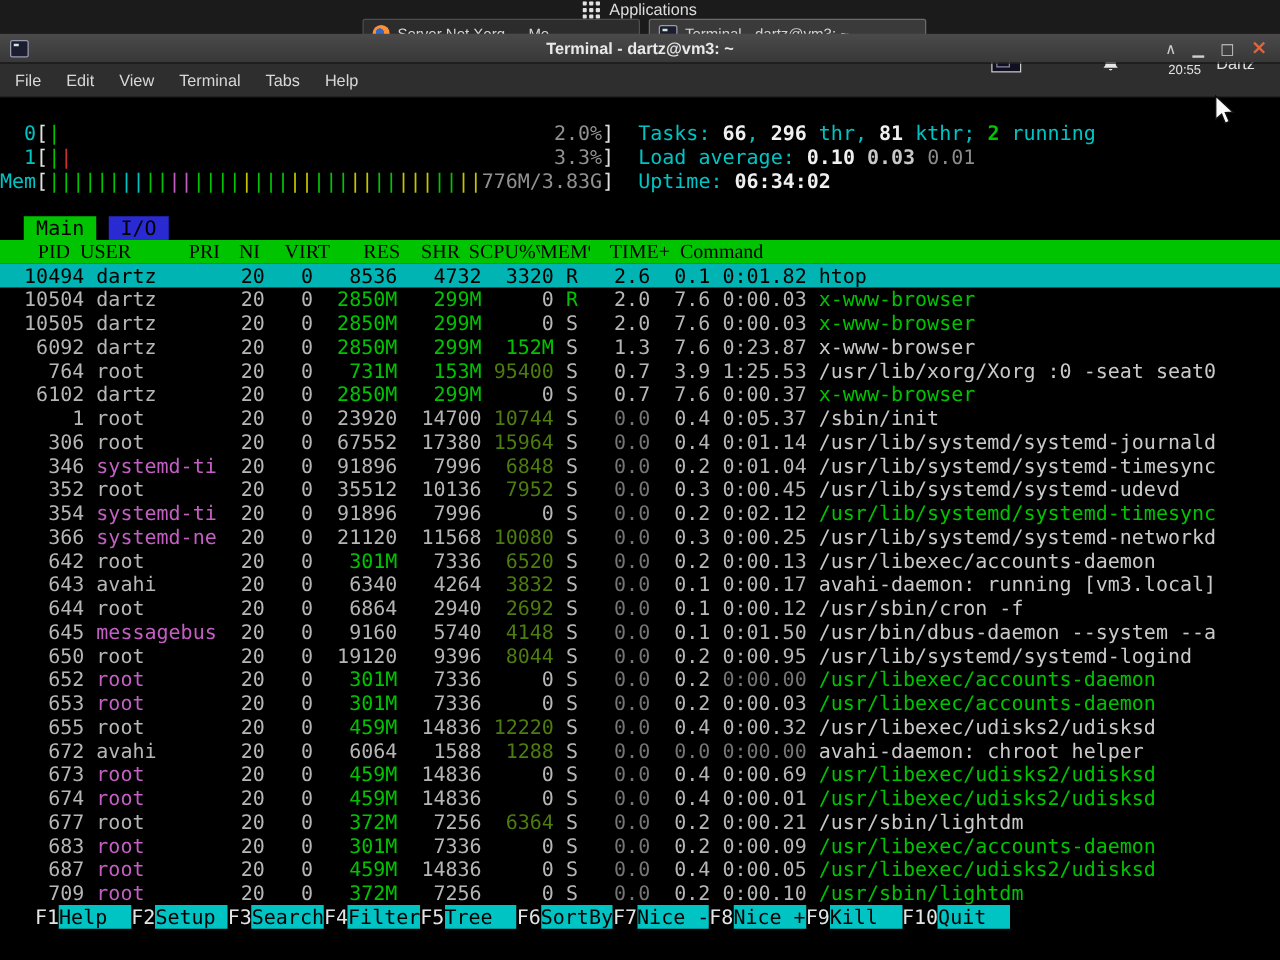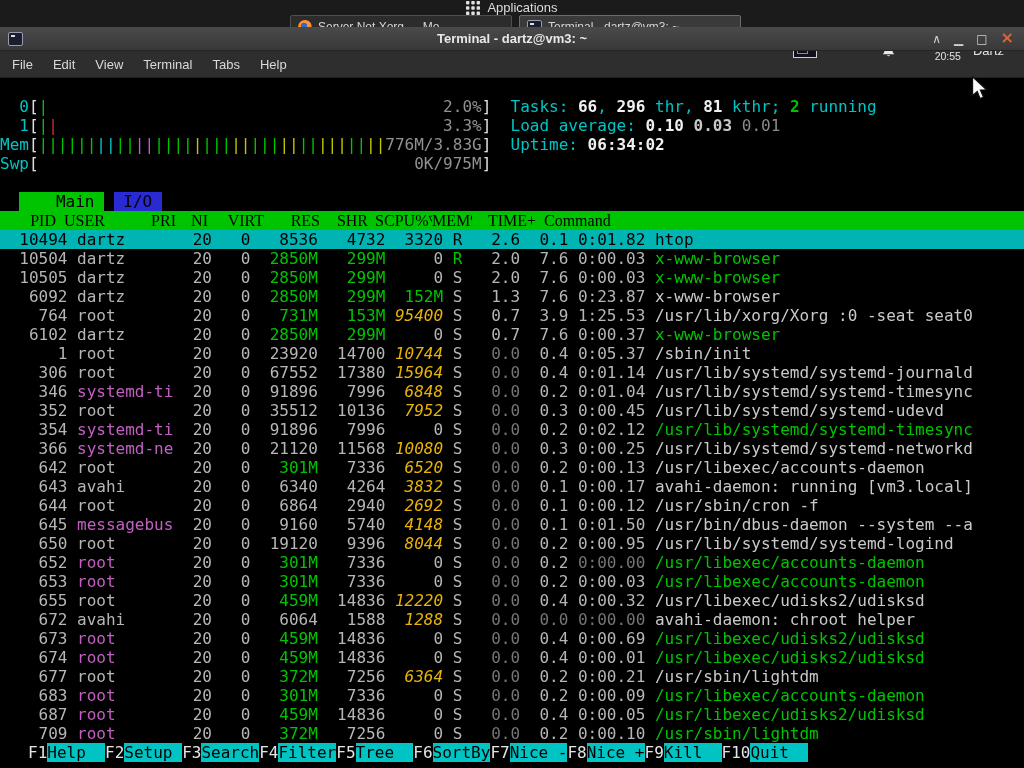--- a/index.html
+++ b/index.html
@@ -41,21 +41,21 @@
   .mbrack{color:#e0e0e0;}
   .mbar{display:inline-block;width:46ch;position:relative;vertical-align:top;}
   .mtext{position:absolute;right:0;top:0;color:#919191;}
   .mgap{display:inline-block;width:2ch;}
   .st-cy{color:#00c4c4;}
   .st-wb{color:#f0f0f0;font-weight:bold;}
   .st-w{color:#c8c8c8;font-weight:bold;}
   .st-dim{color:#8a8a8a;}
   .st-gb{color:#00c400;font-weight:bold;}
   .ind2{display:inline-block;width:2ch;}
-  .tab-active{background:#00c400;color:#000;padding-left:27px;}
+  .tab-active{background:#00c400;color:#000;}
   .tab-alt{background:#2a2ad2;color:#000;}
 
   .prow{display:flex;height:19px;white-space:pre;}
   .prow>span{flex:0 0 auto;display:block;overflow:hidden;}
   .gap1{width:1ch;}
   .c-pid{width:7ch;text-align:right;}
   .c-user{width:10ch;text-align:left;}
   .c-pri{width:4ch;text-align:right;}
   .c-ni{width:4ch;text-align:right;}
   .c-virt{width:7ch;text-align:right;}
@@ -64,21 +64,21 @@
   .c-s{width:2ch;text-align:right;}
   .c-cpu{width:6ch;text-align:right;}
   .c-mem{width:5ch;text-align:right;}
   .c-time{width:8ch;text-align:right;}
   .c-cmd{flex:1 1 auto !important;text-align:left;}
   .hdr{background:#00c400;color:#000;font-family:Liberation Serif, serif;}
   .sel{background:#00b4b4;}
   .sel span{color:#000 !important;}
   .grn{color:#00c400;}
   .mag{color:#c35fc3;}
-  .cynv{color:#eab308;font-style:italic;}
+  .cynv{color:#4d7c0f;}
   .dim{color:#757575;}
   .cmdc{color:#c9c9c9;}
 
   .fnbar{display:flex;height:19px;white-space:pre;margin-left:28px;}
   .fnitem{display:flex;}
   .fkey{color:#e4e4e4;}
   .flabel{display:block;width:6ch;background:#00c4c4;color:#000;overflow:hidden;}
 
   .cursor{position:absolute;left:970px;top:76px;z-index:50;}
 </style>
@@ -150,21 +150,20 @@
 
   <div class="term">
     <div class="line"></div>
 
     <div class="mline"><span class="mlabel">0</span><span class="mbrack">[</span><span class="mbar" id="bar-cpu0"><span style="color: rgb(0, 196, 0);">|</span><span class="mtext">2.0%</span></span><span class="mbrack">]</span><span class="mgap"></span><span class="st-cy">Tasks: </span><span class="st-wb">66</span><span class="st-cy">, </span><span class="st-wb">296</span><span class="st-cy"> thr, </span><span class="st-wb">81</span><span class="st-cy"> kthr; </span><span class="st-gb">2</span><span class="st-cy"> running</span></div>
 
     <div class="mline"><span class="mlabel">1</span><span class="mbrack">[</span><span class="mbar" id="bar-cpu1"><span style="color: rgb(0, 196, 0);">|</span><span style="color: rgb(208, 47, 47);">|</span><span class="mtext">3.3%</span></span><span class="mbrack">]</span><span class="mgap"></span><span class="st-cy">Load average: </span><span class="st-wb">0.10</span><span class="st-cy"> </span><span class="st-w">0.03</span><span class="st-cy"> </span><span class="st-dim">0.01</span></div>
 
     <div class="mline"><span class="mlabel">Mem</span><span class="mbrack">[</span><span class="mbar" id="bar-mem"><span style="color: rgb(0, 196, 0);">||||||</span><span style="color: rgb(0, 196, 196);">||</span><span style="color: rgb(0, 196, 0);">||</span><span style="color: rgb(195, 95, 195);">||</span><span style="color: rgb(0, 196, 0);">||||</span><span style="color: rgb(196, 196, 0);">|</span><span style="color: rgb(0, 196, 0);">|||</span><span style="color: rgb(196, 196, 0);">||</span><span style="color: rgb(0, 196, 0);">|||</span><span style="color: rgb(196, 196, 0);">||</span><span style="color: rgb(0, 196, 0);">||</span><span style="color: rgb(196, 196, 0);">|||</span><span style="color: rgb(0, 196, 0);">||</span><span style="color: rgb(196, 196, 0);">||</span><span class="mtext">776M/3.83G</span></span><span class="mbrack">]</span><span class="mgap"></span><span class="st-cy">Uptime: </span><span class="st-wb">06:34:02</span></div>
 
-    <div class="mline"><span class="mlabel">Swp</span><span class="mbrack">[</span><span class="mbar" id="bar-swp"><span class="mtext">0K/975M</span></span><span class="mbrack">]</span></div>
 
     <div class="line"></div>
 
     <div class="mline" id="tabs-line"><span class="ind2"></span><span class="tab tab-active"> Main </span><span class="tabgap"> </span><span class="tab tab-alt"> I/O </span></div>
 
     <div id="proc-header">
         <div class="prow hdr"><span class="c-pid">PID</span><span class="gap1"></span><span class="c-user">USER</span><span class="c-pri">PRI</span><span class="c-ni">NI</span><span class="c-virt">VIRT</span><span class="c-res">RES</span><span class="c-shr">SHR</span><span class="c-s">S</span><span class="c-cpu">CPU%▽</span><span class="c-mem">MEM%</span><span class="c-time">TIME+</span><span class="gap1"></span><span class="c-cmd">Command</span></div>
       </div>
     <div id="proc-rows">
         <div class="prow sel"><span class="c-pid">10494</span><span class="gap1"></span><span class="c-user">dartz</span><span class="c-pri">20</span><span class="c-ni">0</span><span class="c-virt">8536</span><span class="c-res">4732</span><span class="c-shr">3320</span><span class="c-s">R</span><span class="c-cpu">2.6</span><span class="c-mem">0.1</span><span class="c-time">0:01.82</span><span class="gap1"></span><span class="c-cmd">htop</span></div>

